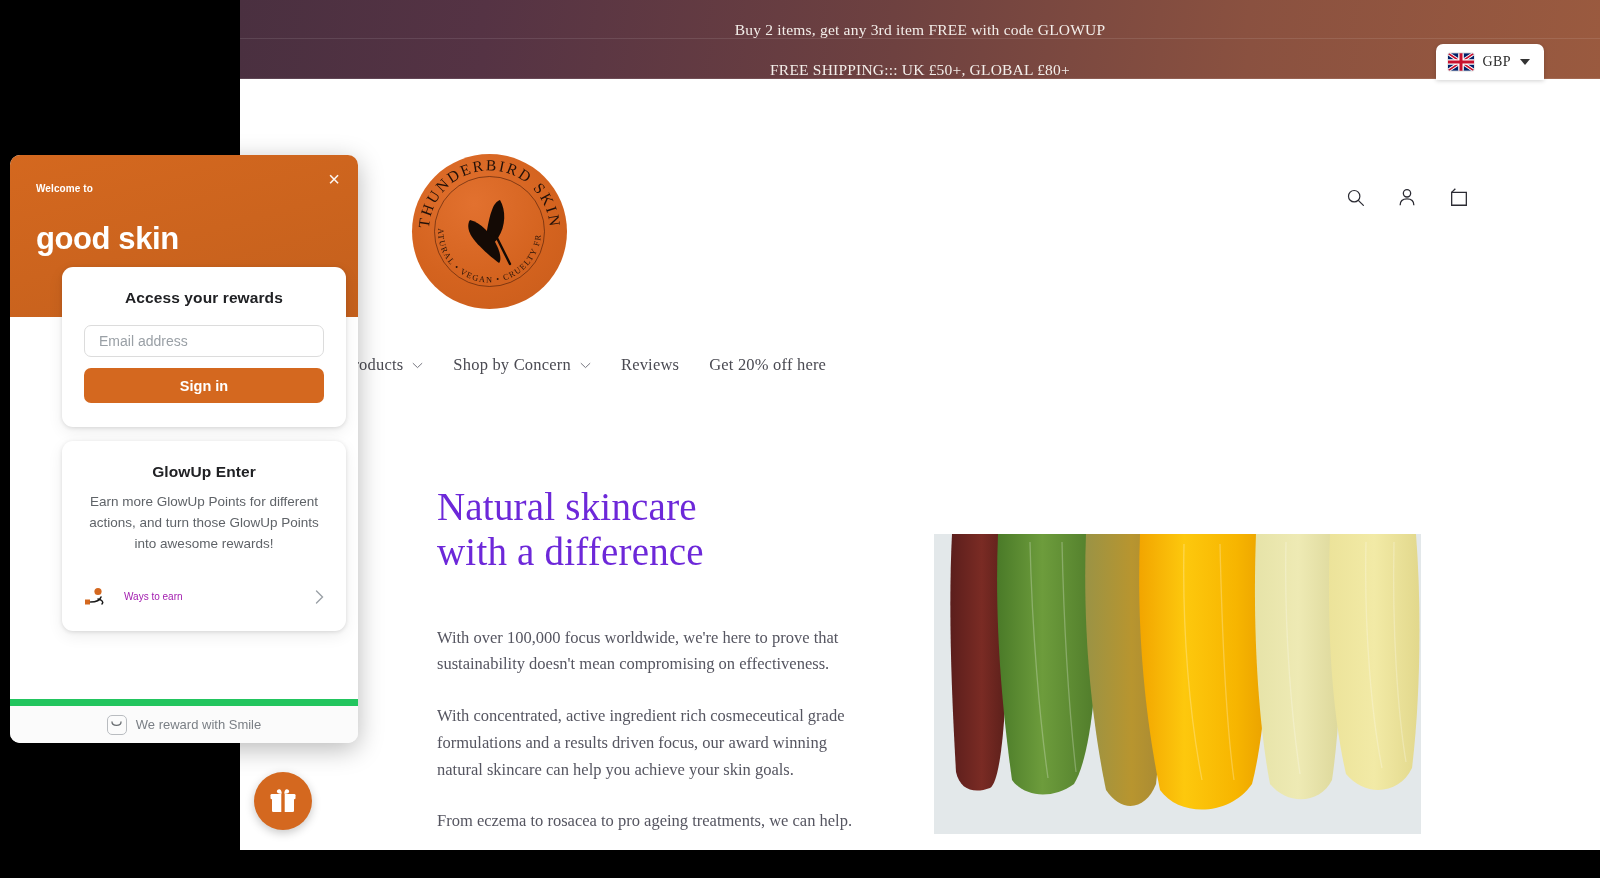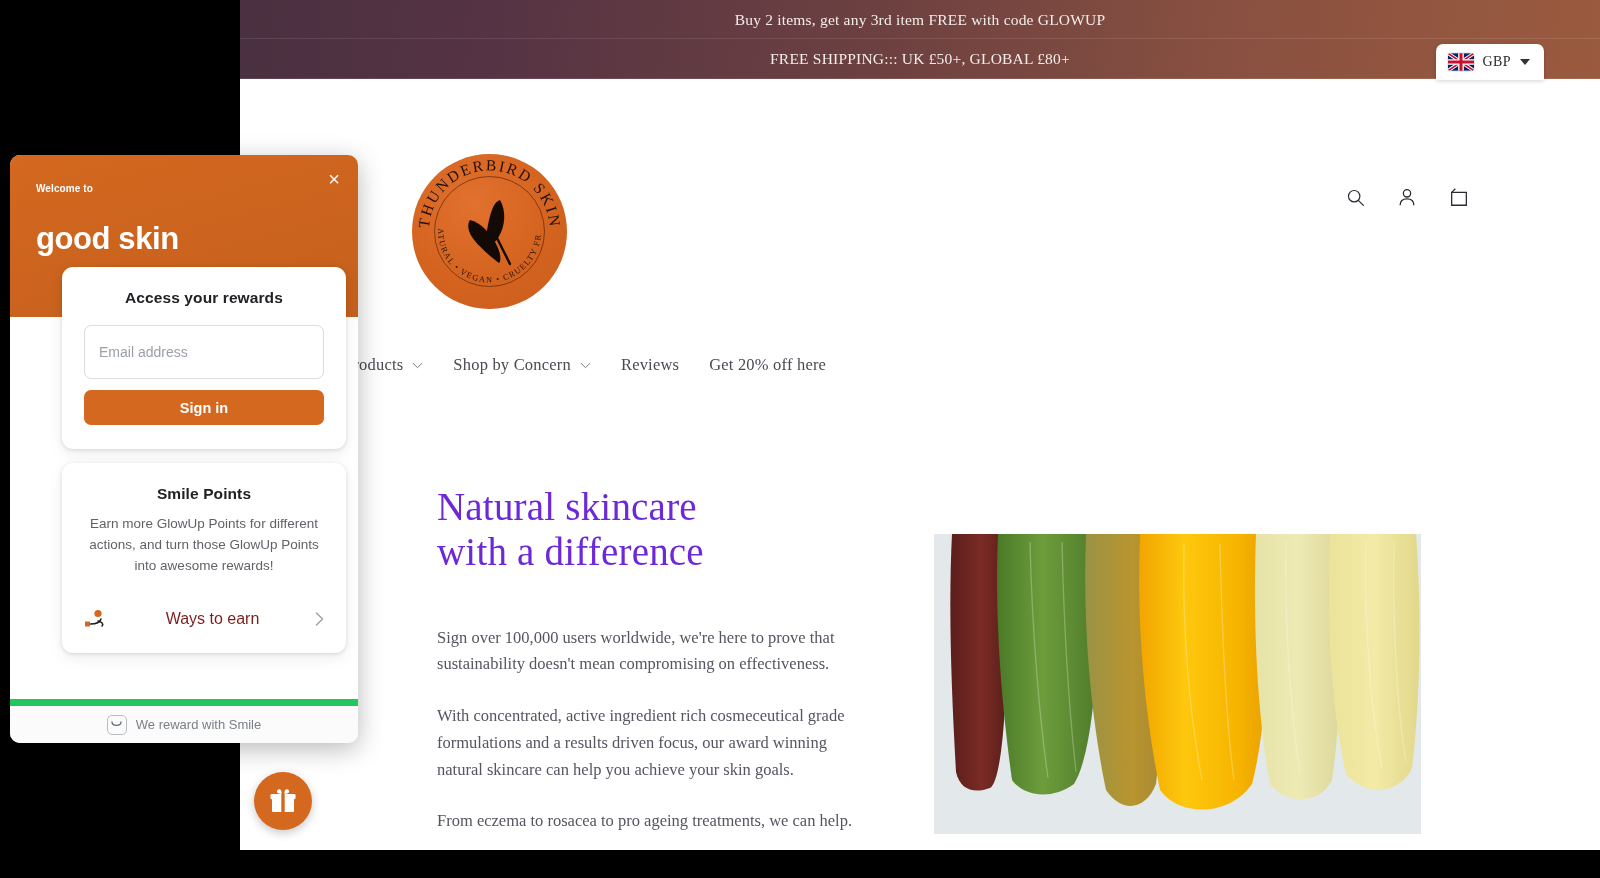--- a/index.html
+++ b/index.html
@@ -17,21 +17,21 @@
     width: 1360px; height: 850px;
     background: #ffffff;
     overflow: hidden;
   }
 
   
   .announce {
     position: relative;
     height: 39px;
     background: linear-gradient(100deg,#4a3040 0%, #553344 18%, #6e4140 48%, #8a5140 74%, #9a5a3f 100%);
-    display: flex; align-items: center; justify-content: center;
+    display: flex; align-items: flex-end; justify-content: center;
   }
   .announce.second { height: 40px; }
   .announce .sep { position:absolute; left:0; right:0; bottom:0; height:1px; background:rgba(255,255,255,0.10); }
   .announce-text {
     font-family: "Liberation Serif", serif;
     font-size: 15.5px;
     color: #f3eeea;
     letter-spacing: .2px;
     white-space: nowrap;
   }
@@ -147,38 +147,38 @@
     background:#fff; border-radius:11px;
     box-shadow: 0 1px 4px rgba(0,0,0,.12), 0 5px 16px rgba(0,0,0,.07);
     padding:22px 22px 24px 22px;
     text-align:center;
     margin-left:40px;
   }
   .card + .card { margin-top:14px; }
   .card-title { font-size:15.5px; font-weight:700; color:#202124; letter-spacing:.1px;}
   .card-sub { font-size:13.5px; color:#5f6368; line-height:1.55; margin-top:11px; }
   .email-input {
-    width:100%; height:54px; margin-top:18px;
+    width:100%; height:32px; margin-top:18px;
     border:1px solid #dcdcdc; border-radius:7px;
     padding:0 14px; font-size:14px; color:#333;
     font-family:"Liberation Sans",sans-serif; outline:none;
   }
   .email-input::placeholder { color:#9aa0a6; }
   .signin-btn {
     width:100%; height:35px; margin-top:11px;
     background:#d4681f; color:#fff; border:none; border-radius:7px;
     font-size:14.5px; font-weight:700; cursor:pointer;
     font-family:"Liberation Sans",sans-serif;
   }
   .ways-row {
     display:flex; align-items:center; gap:14px;
     margin-top:26px; padding-top:6px;
     text-align:left; cursor:pointer;
   }
-  .ways-label { font-size:16px; color:#7f1d1d; flex:1;text-align:center; }
+  .ways-label { font-size:10px; color:#a21caf; flex:1; }
   .ways-chev { color:#9aa0a6; font-size:15px; }
 
   .panel-foot {
     position:absolute; left:0; right:0; bottom:0; height:44px;
     background:#fbfbfb; border-top:7px solid #22c55e;
     display:flex; align-items:center; justify-content:center; gap:9px;
   }
   .smile-badge {
     width:20px;height:20px;border:1px solid #b9bcc0;border-radius:5px;
     display:flex;align-items:center;justify-content:center;color:#6b6f73;font-size:10px;
@@ -291,21 +291,21 @@
         <span>Reviews</span>
       </span>
       <span class="nav-item">
         <span>Get 20% off here</span>
       </span>
     </nav>
 
     <section class="hero">
       <div class="hero-left">
         <h1 class="hero-h1">Natural skincare with a difference</h1>
-        <p class="hero-p first">Sign over 100,000 users worldwide, we're here to prove that sustainability doesn't mean compromising on effectiveness.</p>
+        <p class="hero-p first">With over 100,000 focus worldwide, we're here to prove that sustainability doesn't mean compromising on effectiveness.</p>
         <p class="hero-p">With concentrated, active ingredient rich cosmeceutical grade formulations and a results driven focus, our award winning natural skincare can help you achieve your skin goals.</p>
         <p class="hero-p">From eczema to rosacea to pro ageing treatments, we can help.</p>
 
       </div>
 
       <div class="hero-img">
         <svg viewBox="0 0 487 312" width="487" height="312" preserveAspectRatio="none">
           <defs>
             <linearGradient id="gMaroon" x1="0" y1="0" x2="1" y2="0">
               <stop offset="0%" stop-color="#5b1e1c"></stop>
@@ -372,21 +372,21 @@
 
     <div class="panel-body">
 
       <div class="card">
         <div class="card-title">Access your rewards</div>
         <input class="email-input" type="email" placeholder="Email address" style="">
         <button class="signin-btn">Sign in</button>
       </div>
 
       <div class="card">
-        <div class="card-title">Smile Points</div>
+        <div class="card-title">GlowUp Enter</div>
         <div class="card-sub">Earn more GlowUp Points for different actions, and turn those GlowUp Points into awesome rewards!</div>
 
         <div class="ways-row">
           <svg width="26" height="20" viewBox="0 0 26 20">
             <circle cx="14" cy="4.5" r="3.6" fill="#d4681f"></circle>
             <rect x="1" y="12.5" width="5" height="5" fill="#d4681f"></rect>
             <path d="M6.5,15 C12,15 16,13 17,10" fill="none" stroke="#1a1a1a" stroke-width="1.5" stroke-linecap="round"></path>
             <path d="M14,12 C18,13 20,15 18,17" fill="none" stroke="#1a1a1a" stroke-width="1.5" stroke-linecap="round"></path>
           </svg>
           <span class="ways-label">Ways to earn</span>

